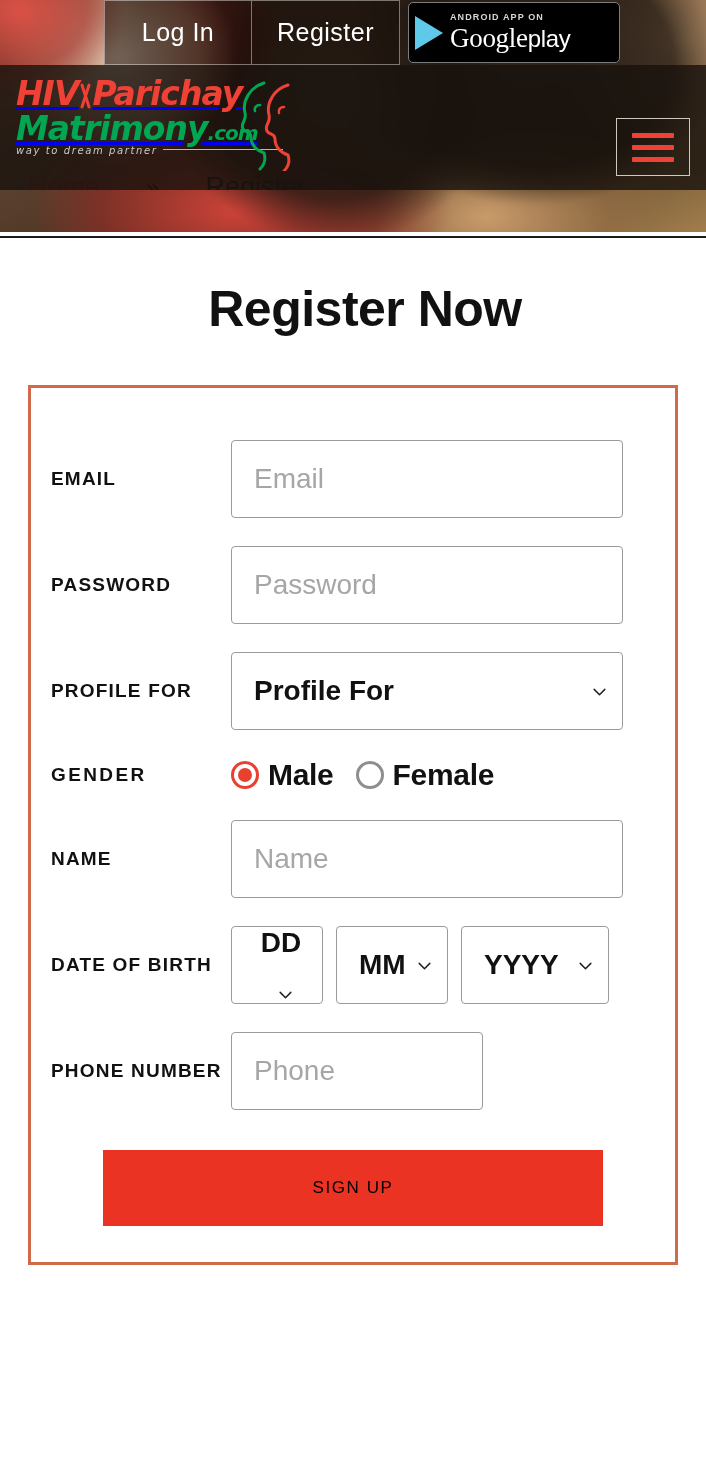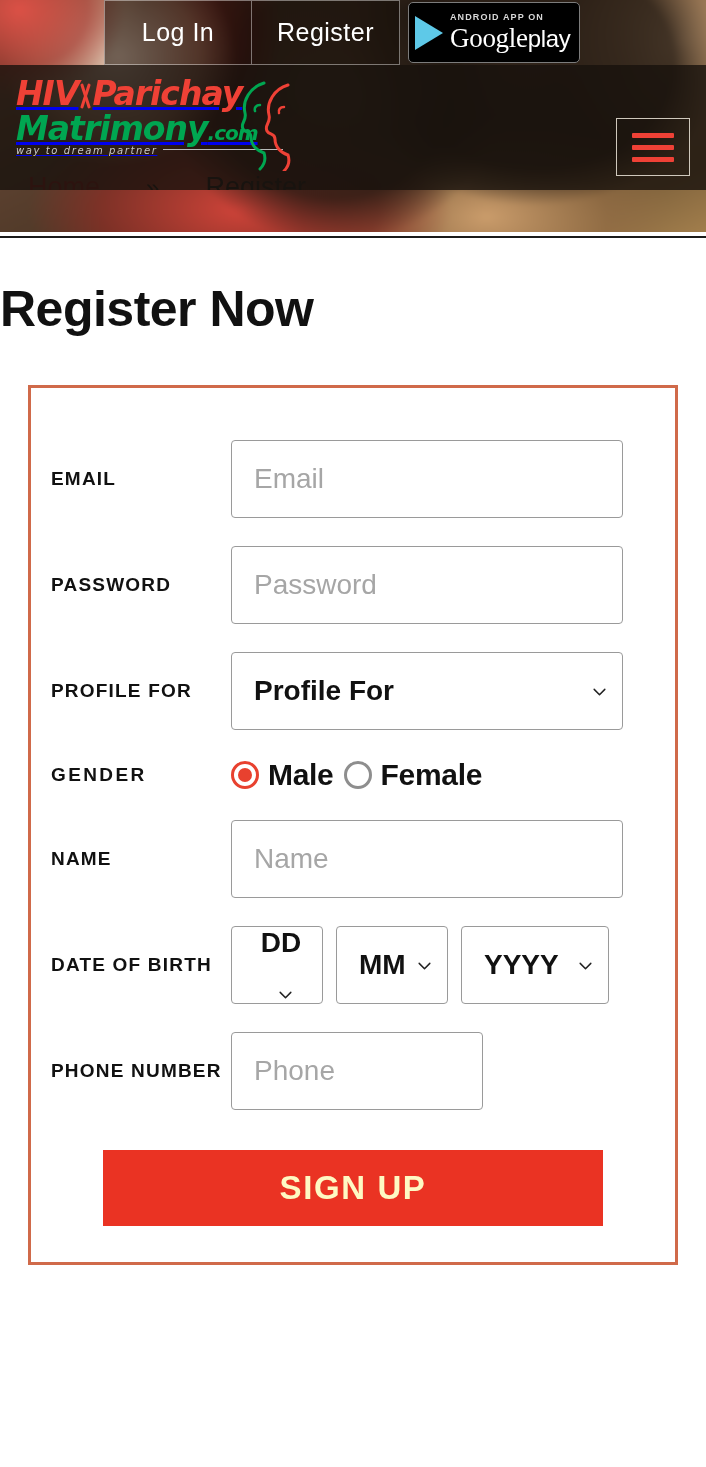--- a/index.html
+++ b/index.html
@@ -66,21 +66,21 @@
     border: 1px solid rgba(255,255,255,0.42);
     color: #ffffff;
     font-size: 25px;
     font-weight: 400;
     letter-spacing: 0.5px;
     text-decoration: none;
   }
   .top-link + .top-link { border-left: none; }
 
   .gplay-badge {
-    width: 172px;
+    width: 212px;
     height: 61px;
     margin-left: 8px;
     margin-top: 2px;
     background: #000000;
     border: 1px solid #7c7c7c;
     border-radius: 5px;
     display: flex;
     align-items: center;
     padding: 0 8px 0 6px;
     gap: 7px;
@@ -256,25 +256,27 @@
   
   .main {
     position: absolute;
     top: 240px; left: 0;
     width: 706px;
     height: 1227px;
     background: #ffffff;
   }
 
   .page-title {
+    text-align: center;
     font-size: 50px;
     font-weight: 700;
     color: #111111;
     letter-spacing: -0.5px;
     margin-top: 40px;
+    margin-left: 24px;
   }
 
   .form-card {
     margin: 47px 28px 0 28px;
     width: 650px;
     border: 3px solid #d06a4a;
     background: #ffffff;
     padding: 52px 20px 36px 20px;
   }
 
@@ -333,21 +335,21 @@
   }
   .chevron svg { display: block; }
 
   .select-profile { width: 392px; }
   .select-dd { width: 92px; flex-direction: column; }
   .select-mm { width: 112px; }
   .select-yyyy { width: 148px; }
   .select-cc  { width: 130px; }
   .input-phone { width: 252px; }
 
-  .radio-group { display: flex; align-items: center; gap: 10px; }
+  .radio-group { display: flex; align-items: center; gap: 22px; }
   .radio-opt { display: flex; align-items: center; gap: 9px; cursor: pointer; }
   .radio-mark {
     width: 28px; height: 28px;
     border-radius: 50%;
     border: 3px solid #8e8e8e;
     background: #ffffff;
     position: relative;
     flex: none;
   }
   .radio-opt.checked .radio-mark { border-color: #e8412f; }
@@ -366,24 +368,24 @@
     letter-spacing: -0.3px;
   }
 
   .signup-row { margin: 40px 0 0 0; padding: 0 52px; }
   .signup-btn {
     display: block;
     width: 100%;
     height: 76px;
     background: #ea3323;
     border: none;
-    color: #fef9c3;
+    color: #000000;
     font-family: "Liberation Sans", sans-serif;
-    font-size: 33px;
-    font-weight: 700;
+    font-size: 17px;
+    font-weight: 400;
     letter-spacing: 1.6px;
     cursor: pointer;
   }
 </style>
 </head>
 <body>
 
 <div class="page">
 
   <div class="hero">

